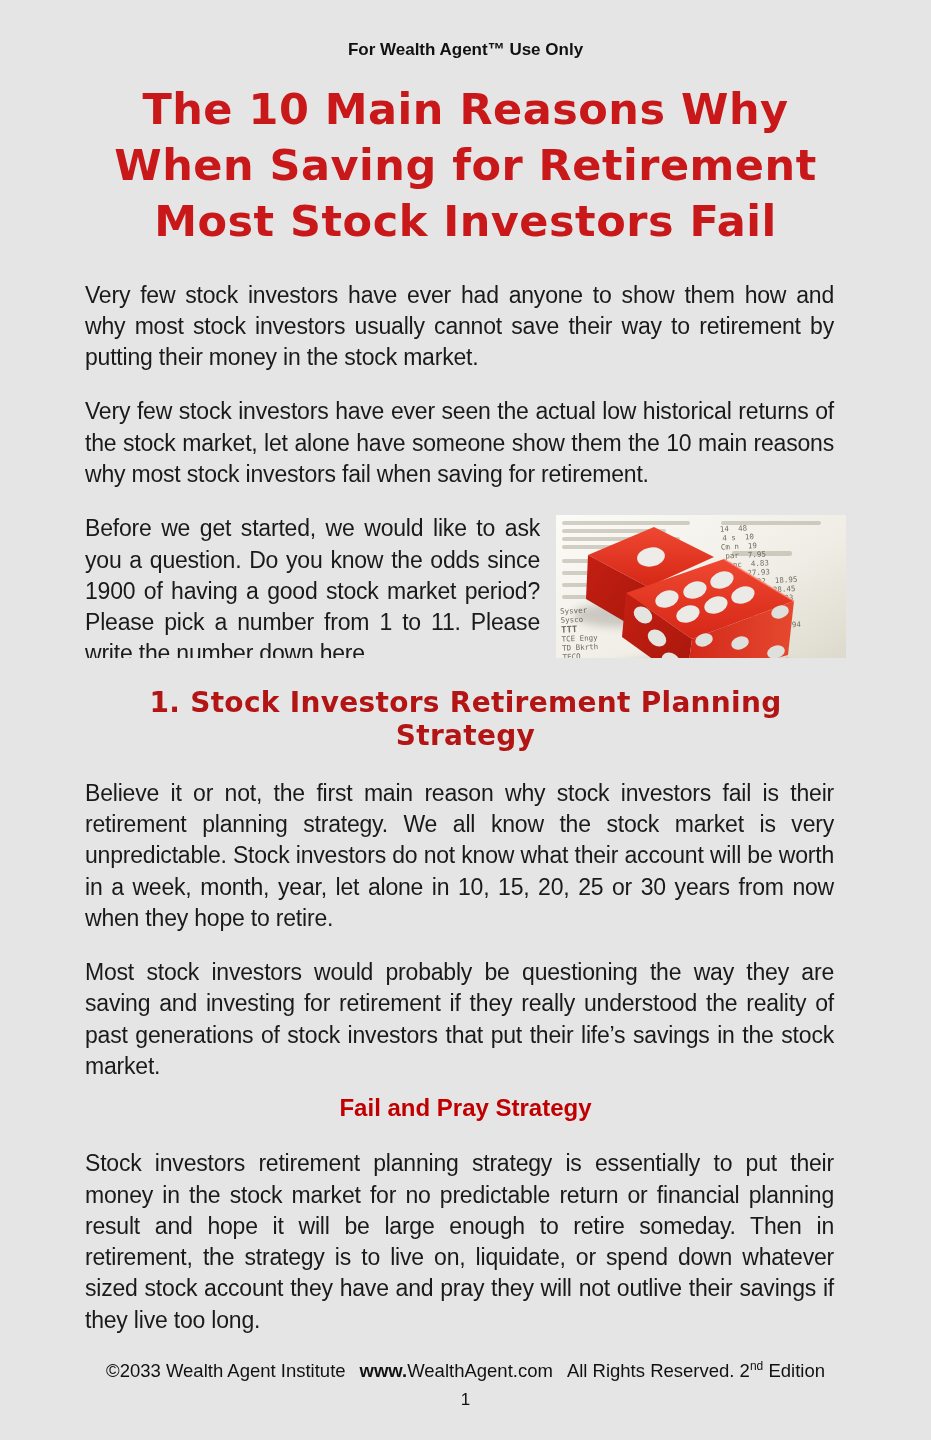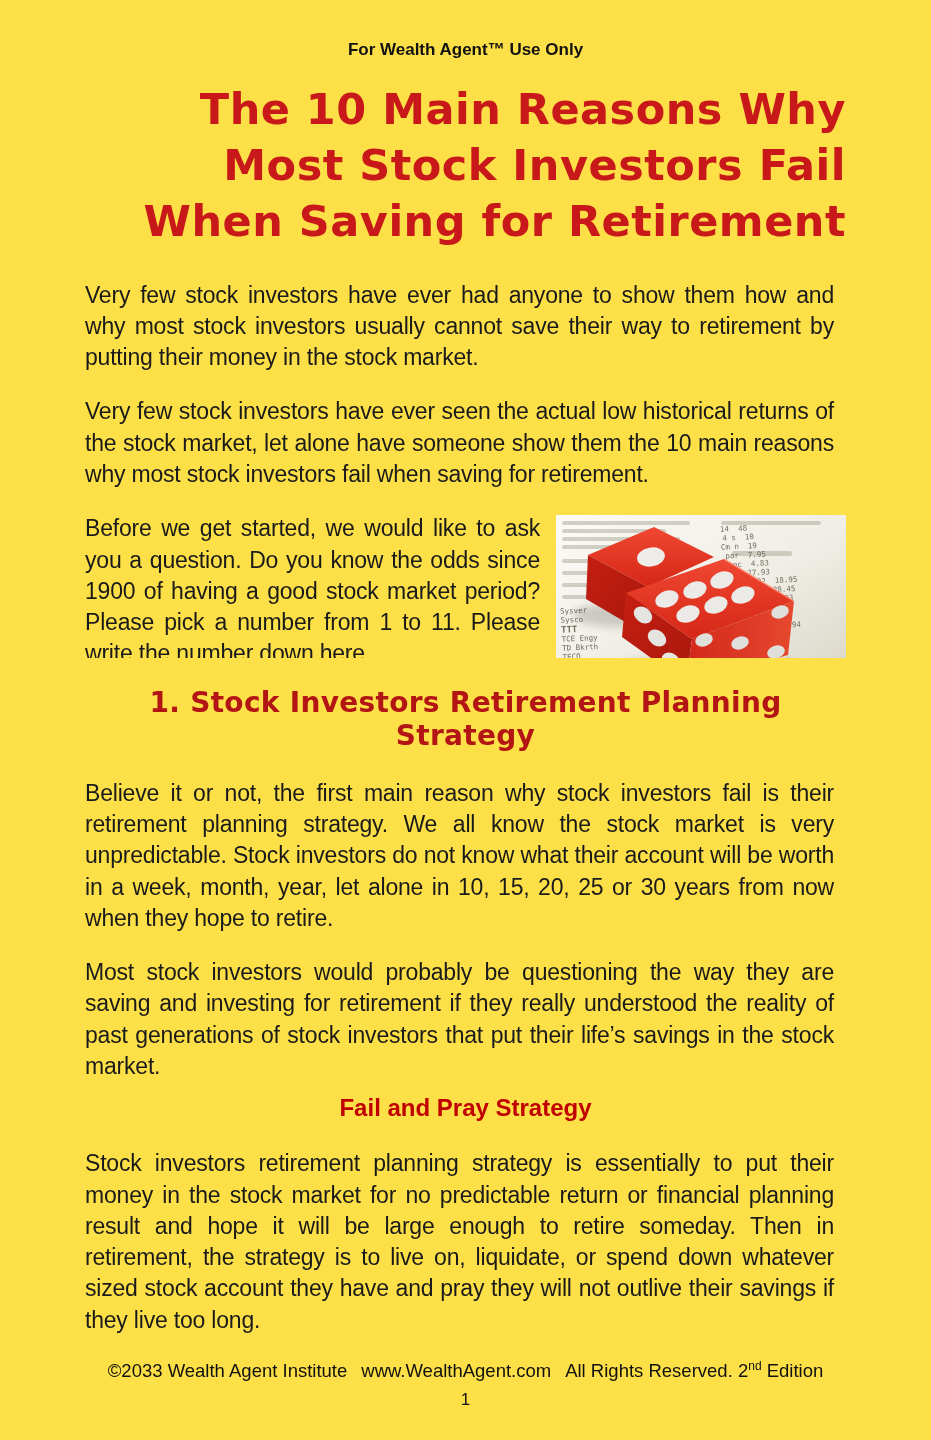--- a/index.html
+++ b/index.html
@@ -7,40 +7,40 @@
     width: 931px; height: 1440px;
     font-family: "Liberation Sans", sans-serif;
     color: #1a1a1a;
     overflow: hidden;
   }
   .page {
     box-sizing: border-box;
     width: 931px; height: 1440px;
     padding: 40px 85px 30px 85px;
     display: flex; flex-direction: column;
-    background: #fde047;
+    background: #e5e5e5;
   }
   .doc-header {
     text-align: center;
     font-size: 17px;
     font-weight: 600;
     color: #111;
     margin-bottom: 14px;
   }
   .title {
     font-family: "DejaVu Sans", sans-serif;
     text-align: center;
     color: #c9181a;
     font-size: 43px;
     line-height: 1.3;
     font-weight: 600;
     letter-spacing: 0.5px;
     margin: 8px 0 30px 0;
   }
-  .title span { display: block; text-align: right; }
+  .title span { display: block; }
   .body-p {
     font-size: 23px;
     line-height: 1.36;
     text-align: justify;
     margin: 0 12px 23px 0;
     letter-spacing: -0.2px;
   }
   .question-block { overflow: hidden; margin-bottom: 6px; }
   .dice-figure {
     float: right;
@@ -65,40 +65,40 @@
     font-weight: bold;
     margin: 2px 0 26px 0;
   }
   .doc-footer {
     margin-top: auto;
     text-align: center;
     font-size: 18.5px;
     color: #111;
   }
   .doc-footer .gap { display: inline-block; width: 14px; }
-  .doc-footer .bold { font-weight: normal; }
+  .doc-footer .bold { font-weight: bold; }
   .doc-footer sup { font-size: 12px; }
   .page-number {
     text-align: center;
     font-size: 17px;
     margin-top: 8px;
     color: #111;
   }
 </style>
 </head>
 <body>
 
 <div class="page">
 
   <div class="doc-header">For Wealth Agent™ Use Only</div>
 
   <h1 class="title">
     <span>The 10 Main Reasons Why</span>
+    <span>When Saving for Retirement</span>
     <span>Most Stock Investors Fail</span>
-    <span>When Saving for Retirement</span>
   </h1>
 
   <p class="body-p">Very few stock investors have ever had anyone to show them how and why most stock investors usually cannot save their way to retirement by putting their money in the stock market.</p>
 
   <p class="body-p">Very few stock investors have ever seen the actual low historical returns of the stock market, let alone have someone show them the 10 main reasons why most stock investors fail when saving for retirement.</p>
 
   <div class="question-block">
     <figure class="dice-figure" style="margin:2px 0 10px 16px;">
       <svg viewBox="0 0 290 172" width="290" height="172">
         <defs>

